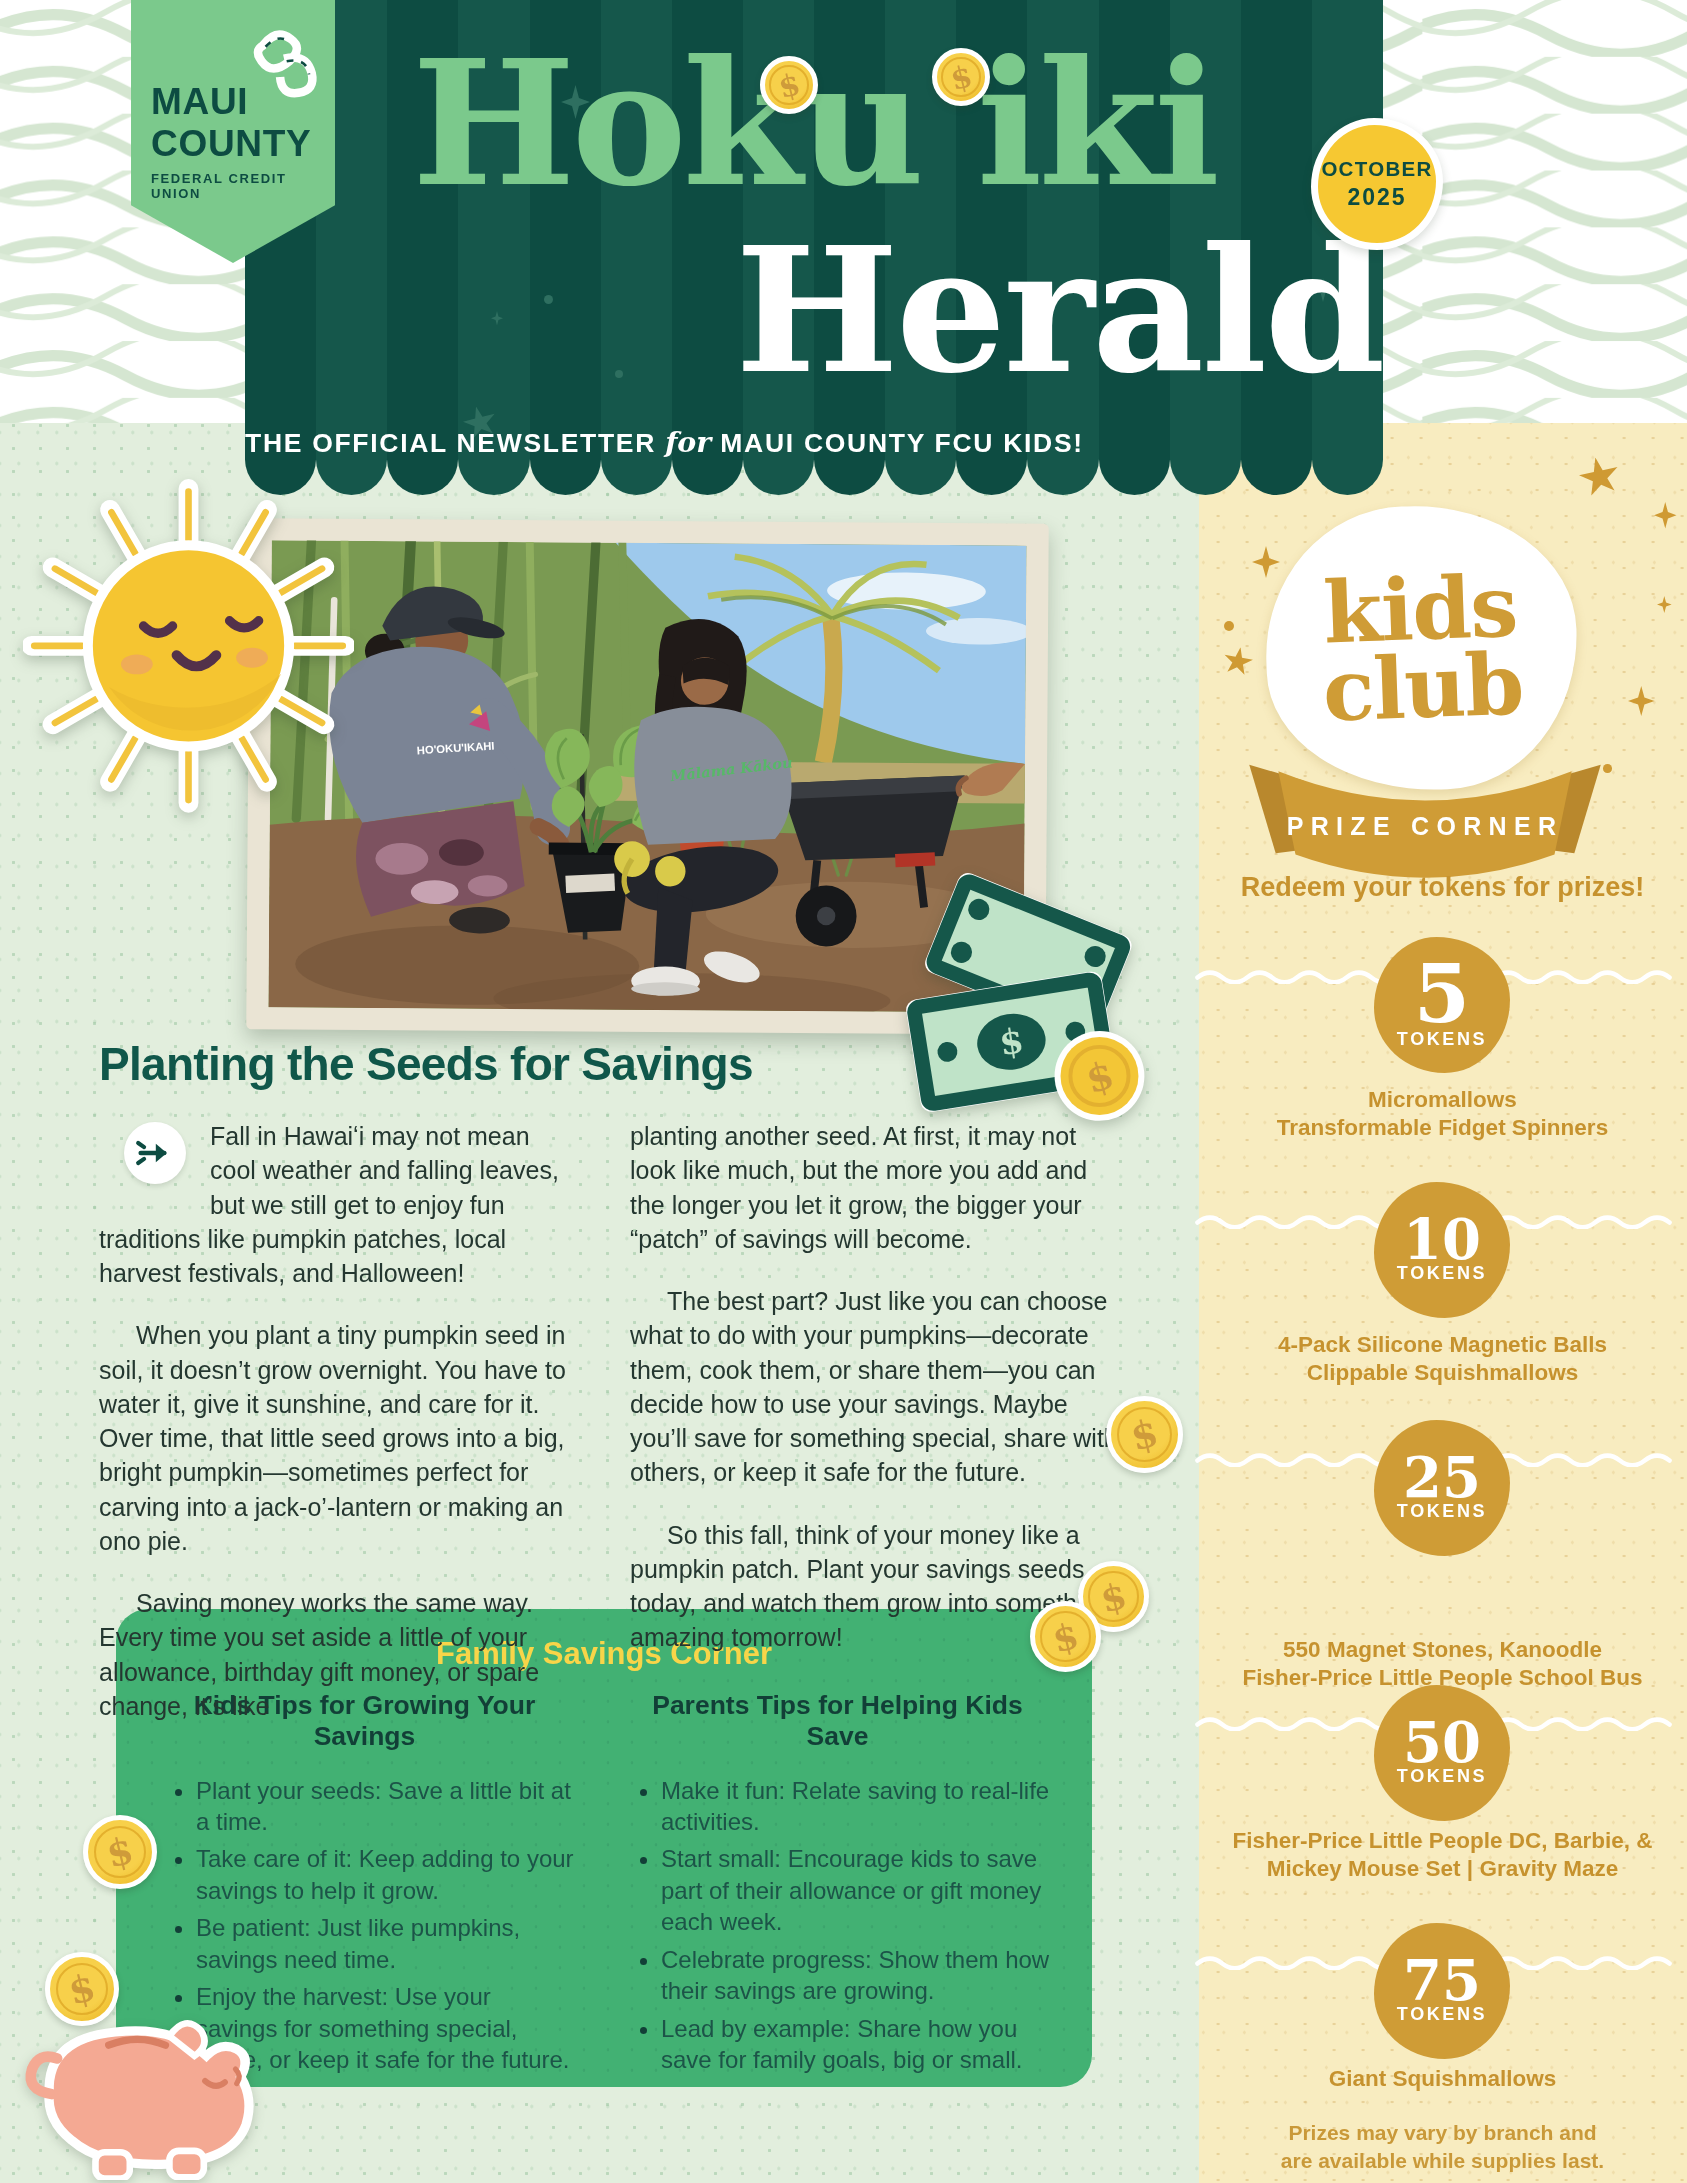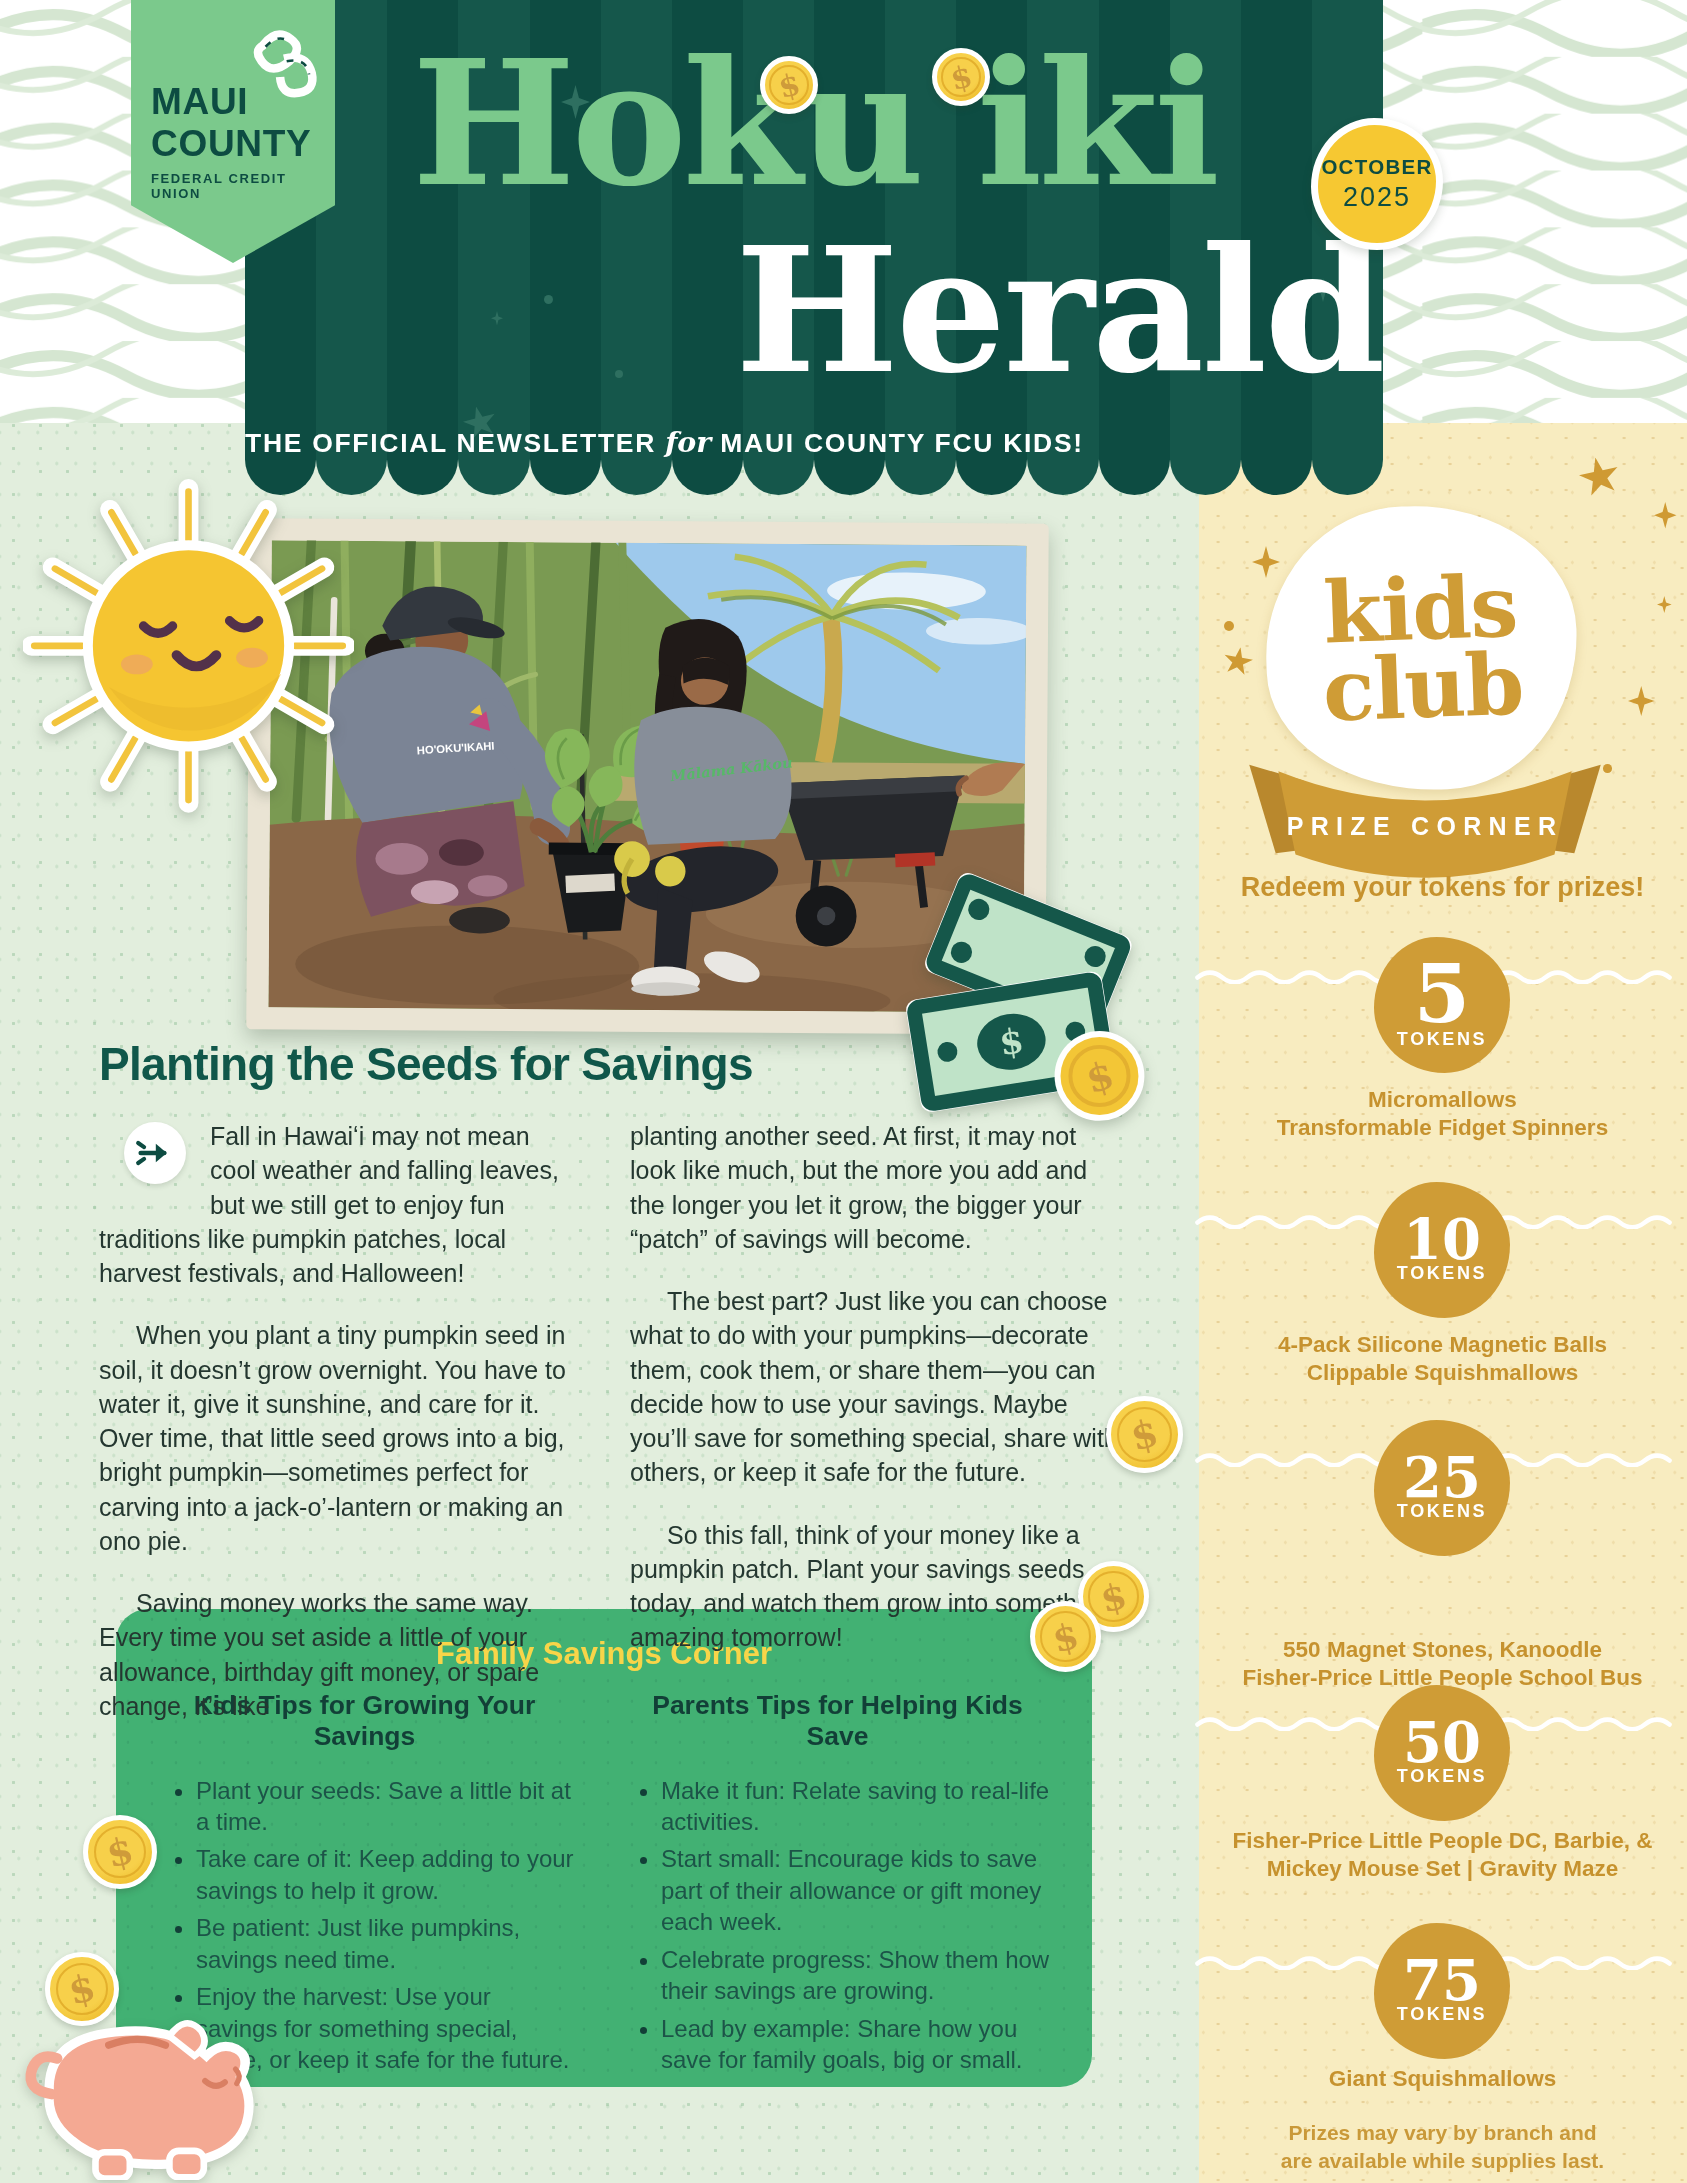--- a/index.html
+++ b/index.html
@@ -54,21 +54,21 @@
   .logo-ribbon .l1 { position:absolute; left:20px; top:81px; font-size:37px; font-weight:bold; letter-spacing:0.7px; }
   .logo-ribbon .l2 { position:absolute; left:20px; top:123px; font-size:37px; font-weight:bold; letter-spacing:0.7px; }
   .logo-ribbon .l3 { position:absolute; left:20px; top:171px; font-size:13px; font-weight:bold; letter-spacing:1.6px; }
   .logo-knot { position:absolute; left:112px; top:26.5px; }
   
   .oct-badge { position:absolute; left:1311px; top:118px; width:132px; height:132px; z-index:5;
     background:#f6c832; border:7.3px solid #fff; border-radius:48% 52% 50% 50% / 52% 48% 52% 48%;
     display:flex; flex-direction:column; align-items:center; justify-content:center;
     box-shadow:0 4px 9.3px rgba(40,60,40,.18); }
   .oct-badge .m { color:#0d4c42; font-weight:bold; font-size:20.5px; letter-spacing:1.3px; }
-  .oct-badge .y { color:#0d4c42; font-weight:normal; font-size:27px; letter-spacing:2px; margin-top:2.6px; }
+  .oct-badge .y { color:#0d4c42; font-weight:bold; font-size:23px; letter-spacing:2px; margin-top:2.6px; }
   
   .coin { position:absolute; border-radius:50%; background:radial-gradient(circle at 38% 32%, #f7d04a 0 55%, #f0c133 78%, #e8b42a 100%);
     border:5.3px solid #fff; box-shadow:0 3.3px 6.6px rgba(40,60,40,.22);
     display:flex; align-items:center; justify-content:center; }
   .coin::after { content:""; position:absolute; inset:9%; border-radius:50%; border:2.6px solid rgba(222,167,38,.8); }
   .coin .sym { font-family:"DejaVu Serif", serif; font-weight:bold; color:#cf9b3a;
     transform:rotate(-14deg); }
   
   .photo { position:absolute; left:248px; top:521px; width:799px; height:511px; z-index:2;
     background:#eae4d4; border-radius:5.3px; padding:22px; transform:rotate(.4deg);

